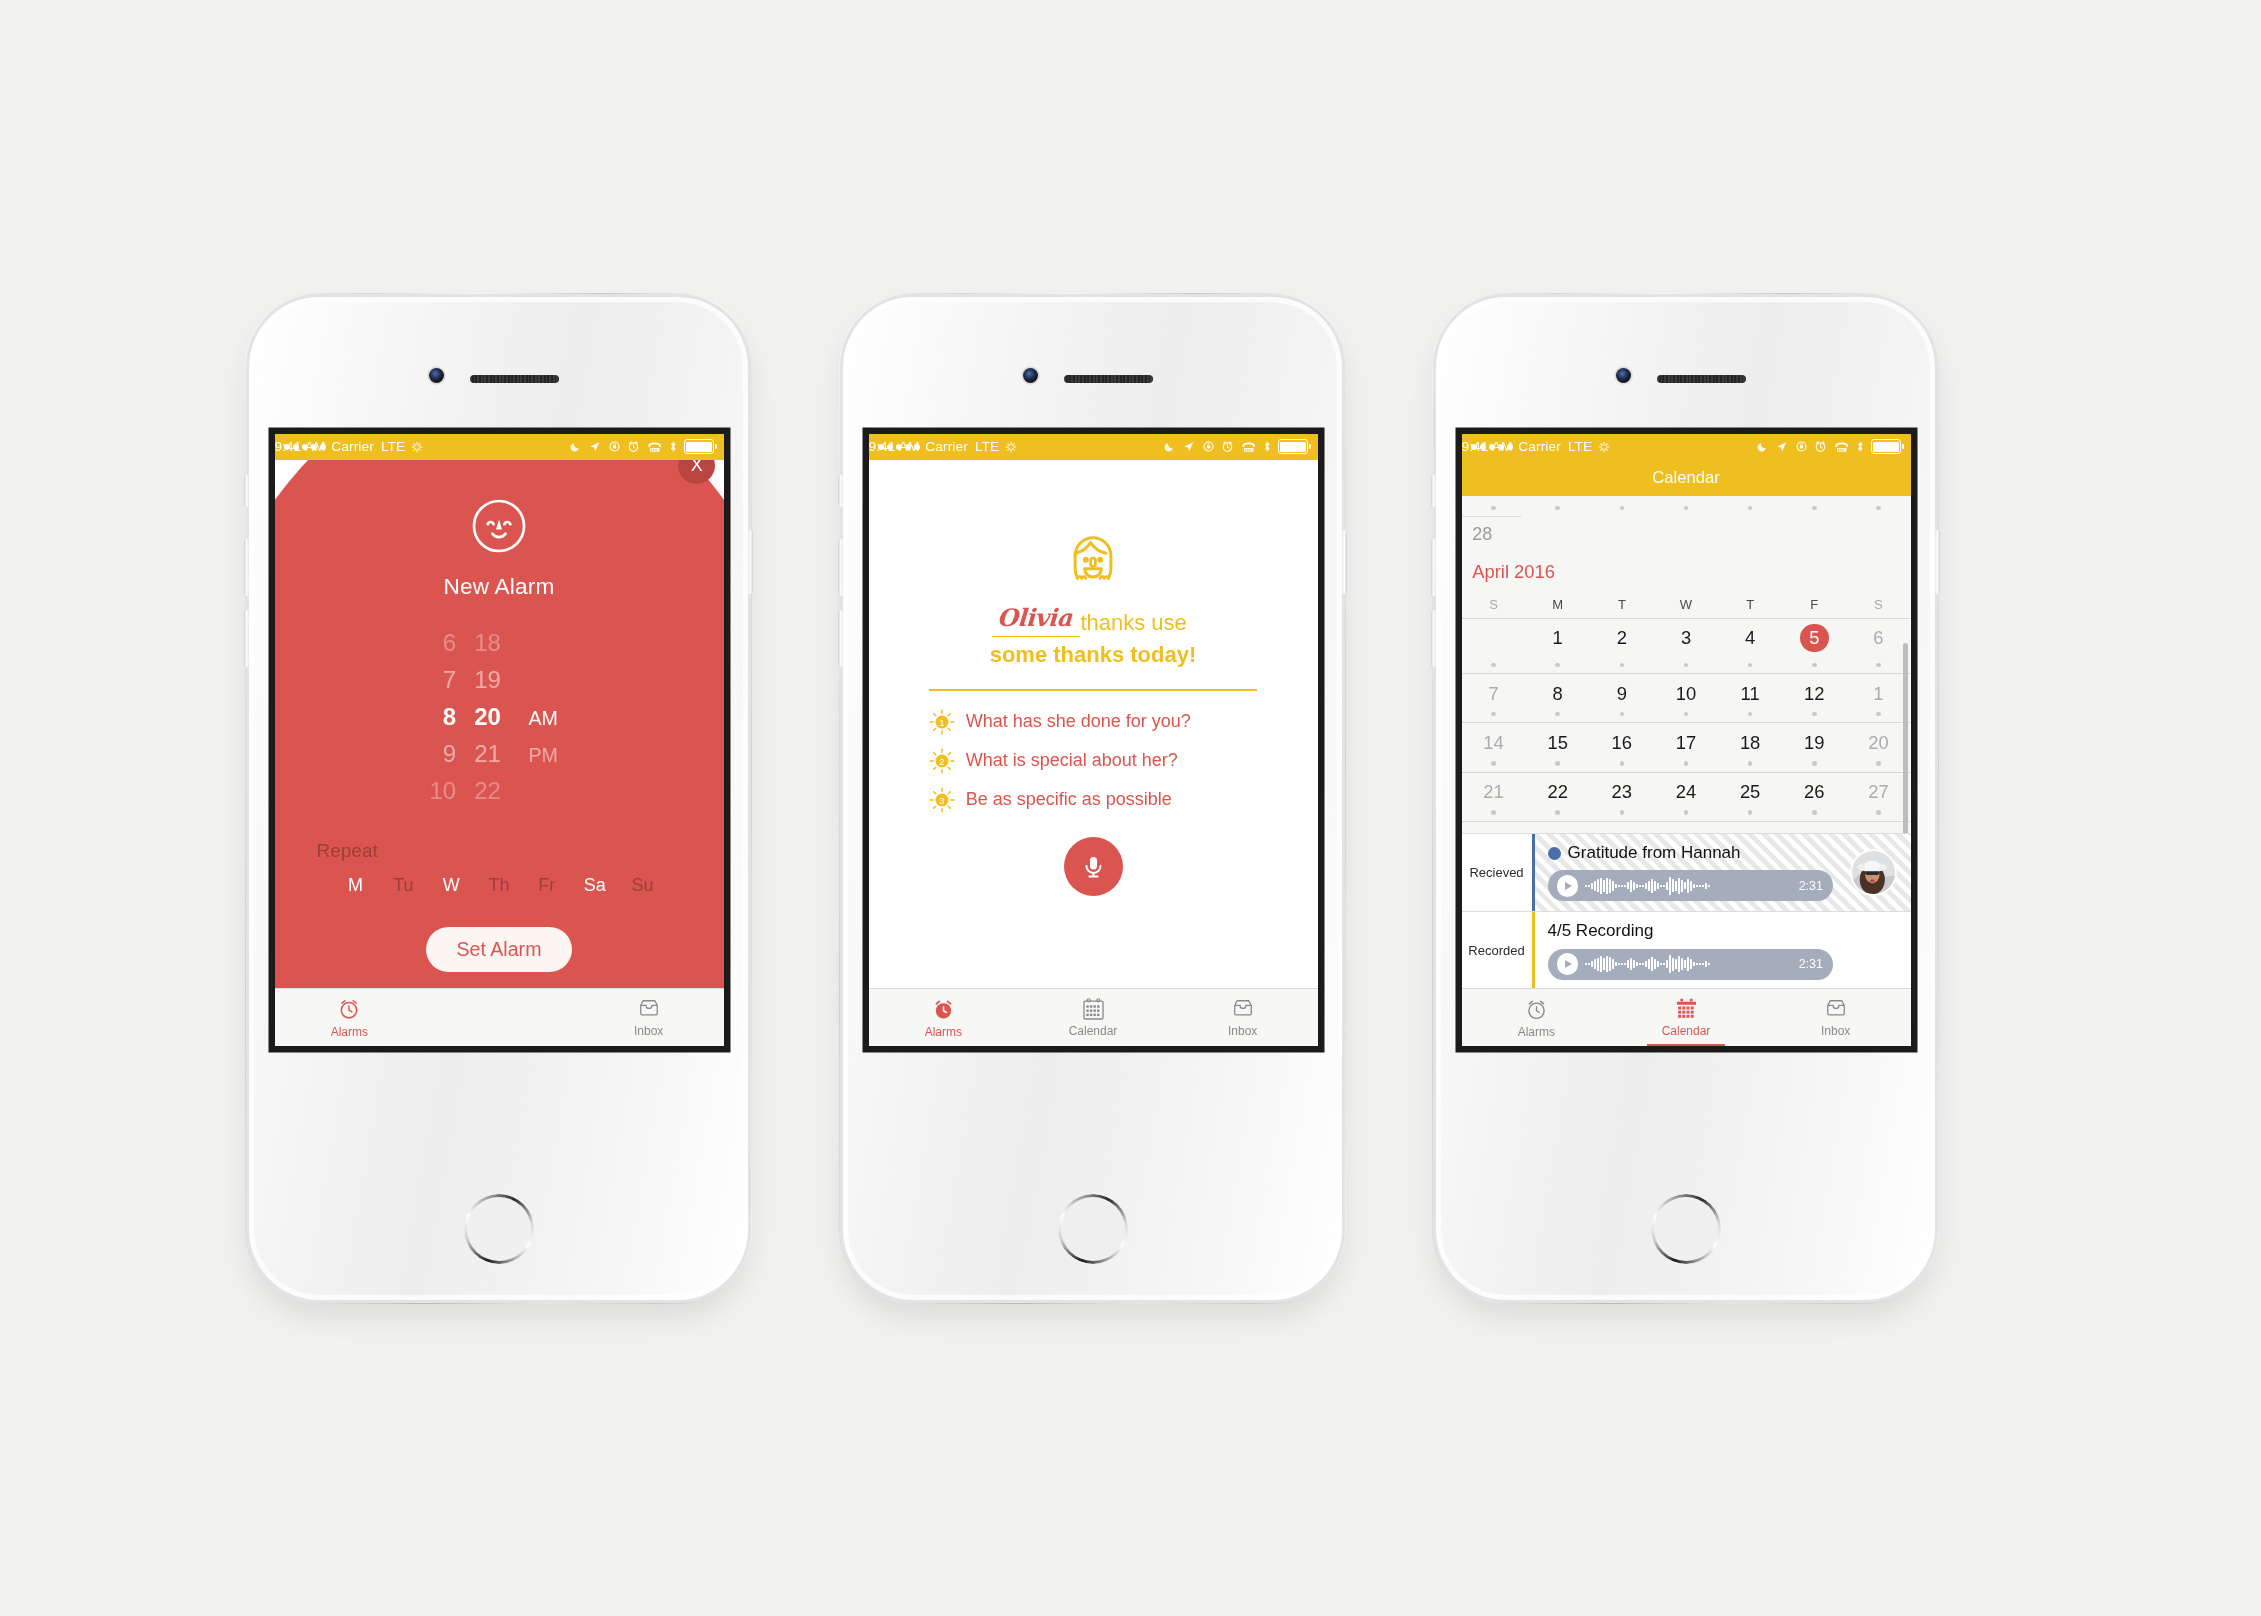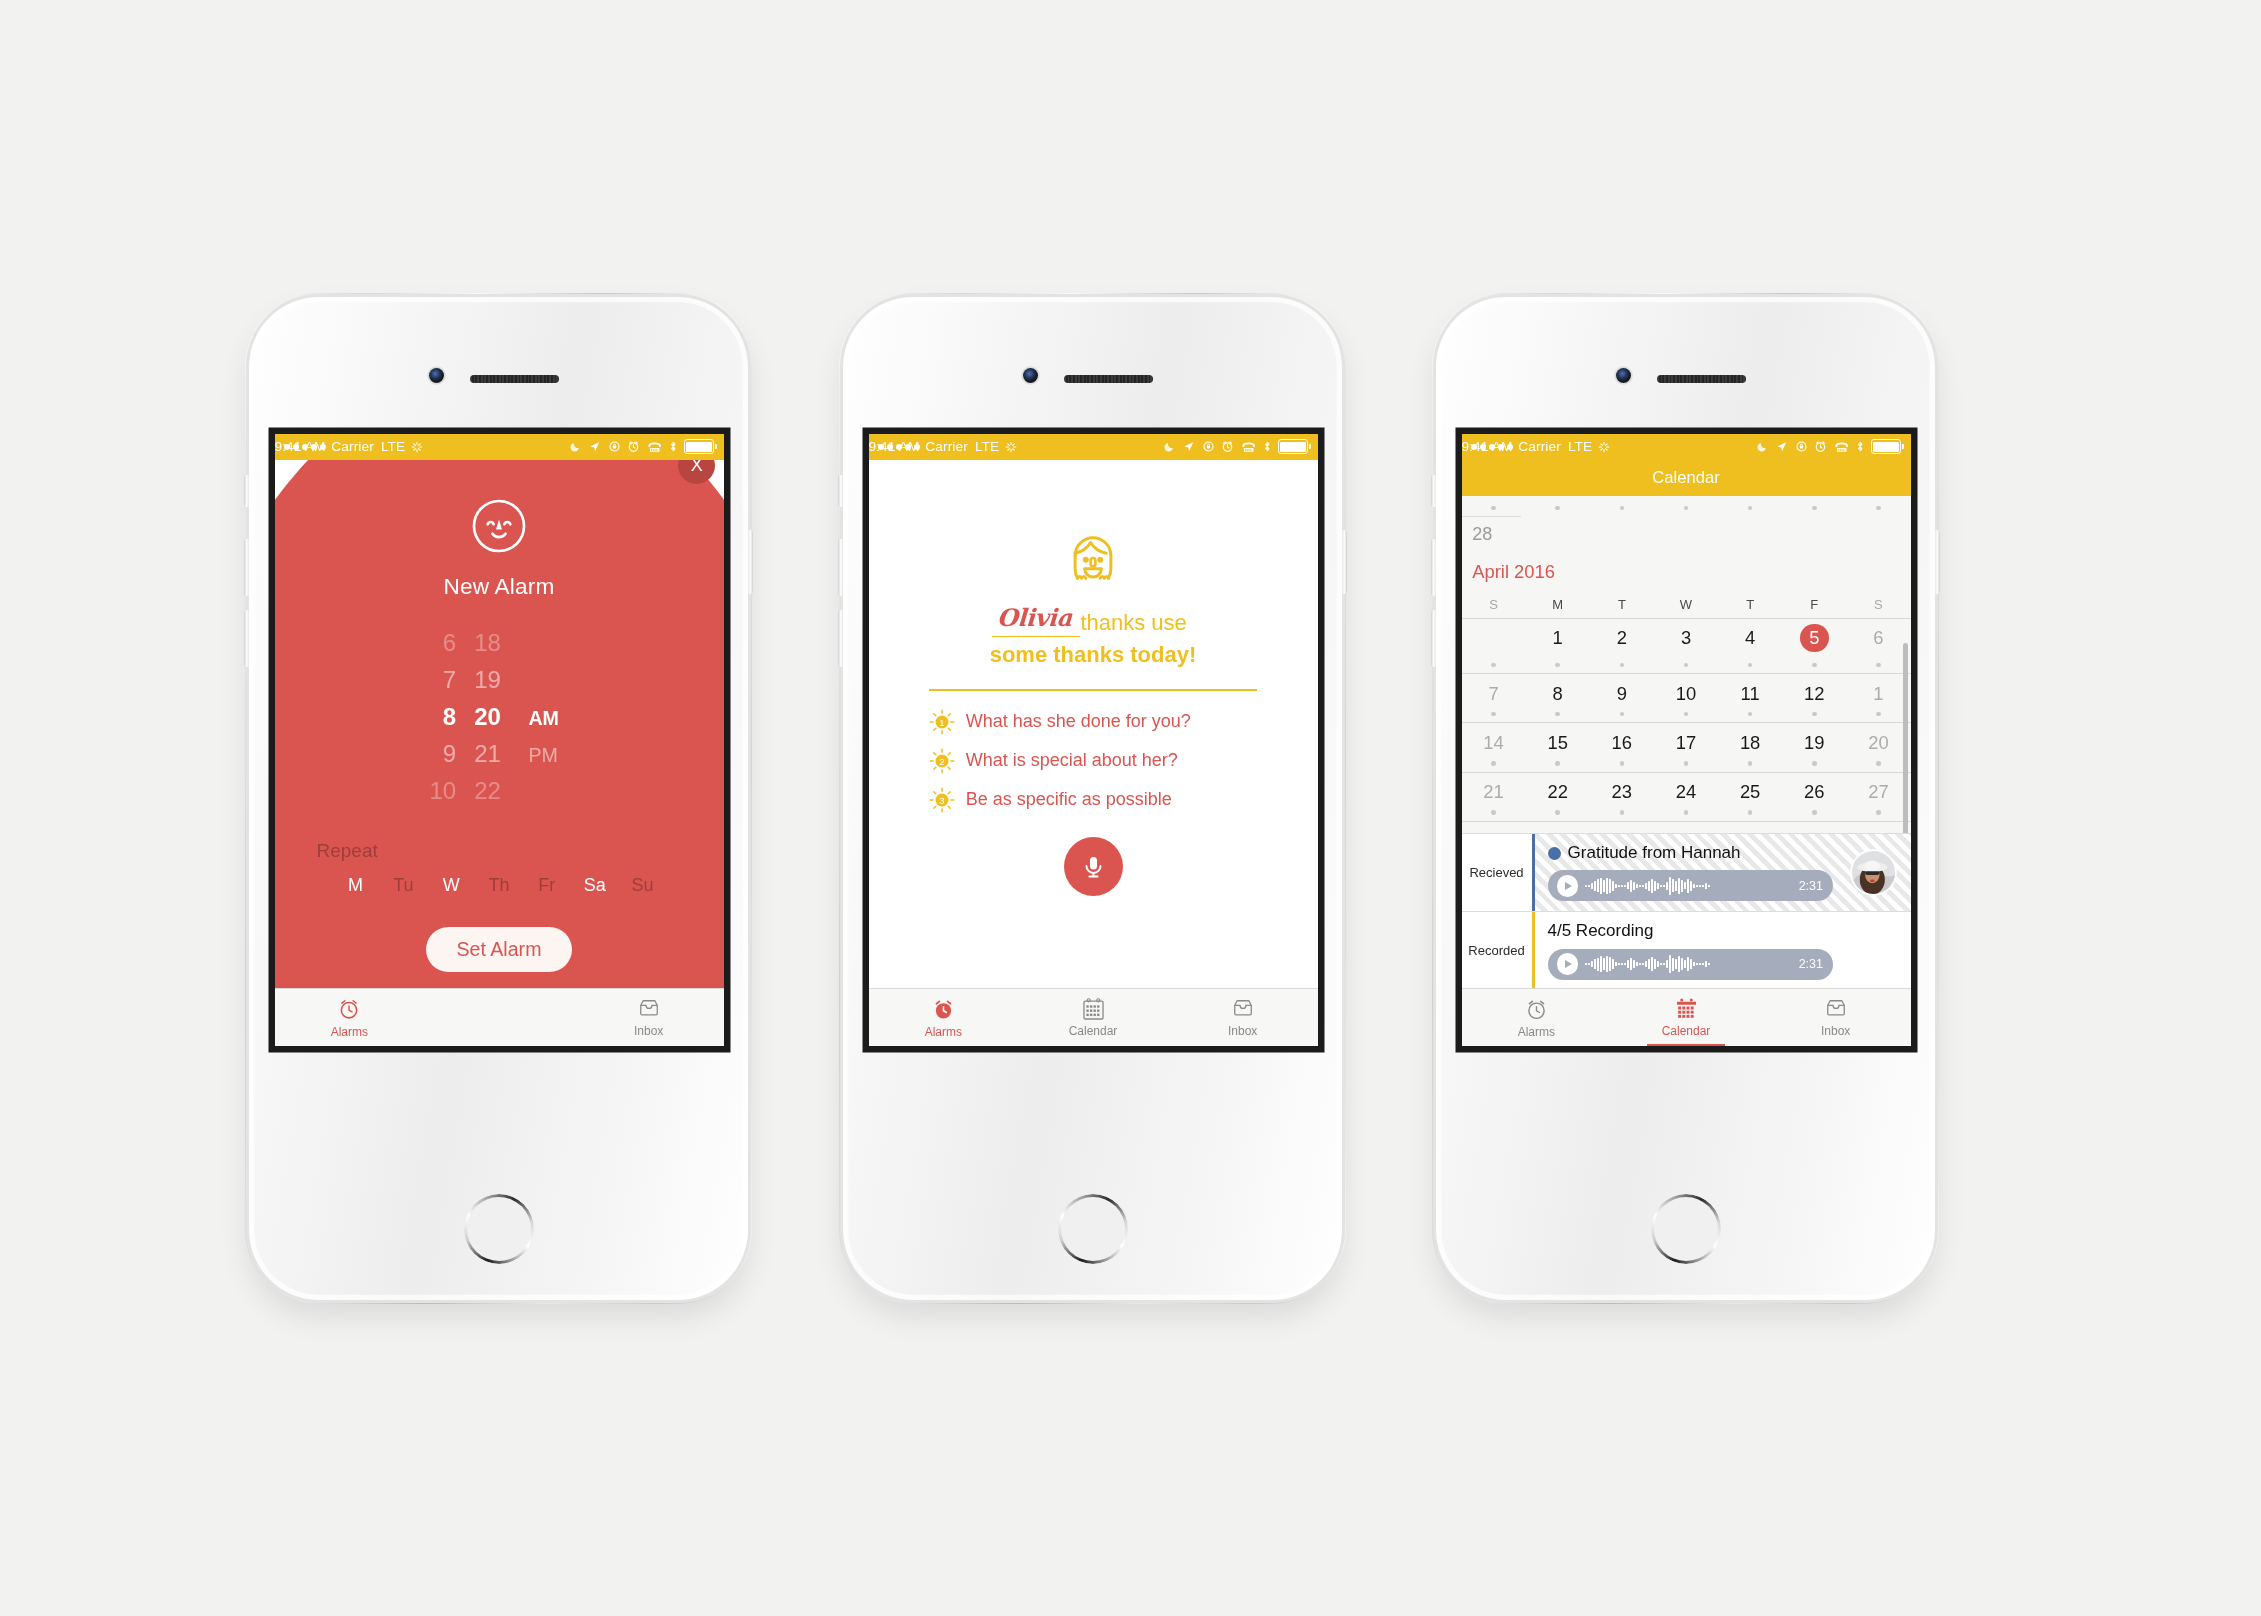--- a/index.html
+++ b/index.html
@@ -106,21 +106,21 @@
   .face{margin-top:64px;}
   .alarm-title{margin-top:18px;font-size:22.6px;font-weight:400;letter-spacing:0.2px;}
   .picker{margin-top:26px;width:100%;display:flex;flex-direction:column;align-items:center;}
   .prow{display:flex;align-items:baseline;justify-content:center;width:196px;height:31px;margin:3px 0;}
   .prow .hh{width:57px;text-align:right;font-size:24px;}
   .prow .mm{width:65px;text-align:center;font-size:24px;}
   .prow .ap{width:71px;text-align:left;font-size:19.6px;padding-left:9.5px;}
   .prow.dim  {color:rgba(255,255,255,.32);}
   .prow.dim2 {color:rgba(255,255,255,.50);}
   .prow.sel  {color:#fff;font-weight:700;}
-  .prow.sel .ap{font-weight:700;}
+  .prow.sel .ap{font-weight:400;}
   .repeat-label{align-self:flex-start;margin:28.5px 0 0 42px;font-size:19px;color:#9e3e3b;}
   .days{margin-top:13px;display:flex;gap:0;width:380px;justify-content:space-between;padding:0 31px;box-sizing:border-box;}
   .day{font-size:18px;color:#9e3e3b;width:31px;text-align:center;}
   .day.on{color:#fff;}
   .setalarm{margin-top:31px;background:#fdf5f2;color:#db5550;font-size:19.6px;
     padding:11.3px 31px;border-radius:24px;}
 
   
   .p2 .statusbar{background:#efbf20;}
   .p2 .navbar{background:#efbf20;}

